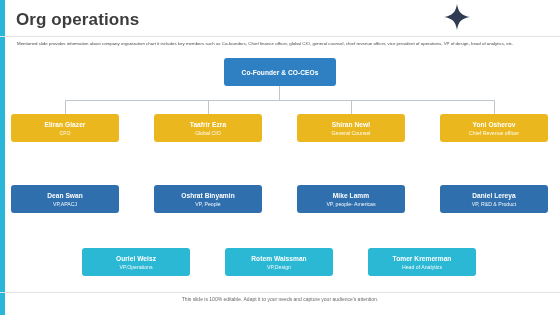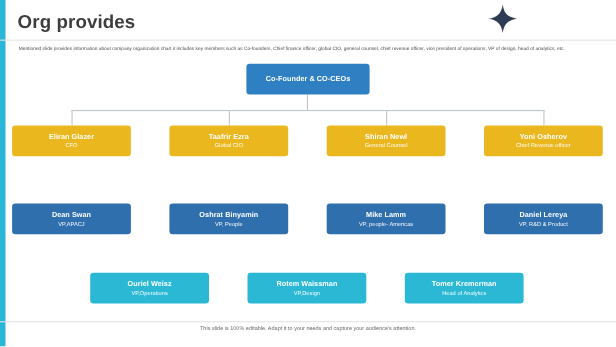--- a/index.html
+++ b/index.html
@@ -130,21 +130,21 @@
 <div class="slide">
 
   <div class="left-bar"></div>
 
   <div class="sparkle">
     <svg viewBox="0 0 30 30" width="30" height="30" aria-hidden="true">
       <path d="M15 2 C16.2 10.2 19.8 13.8 28 15 C19.8 16.2 16.2 19.8 15 28 C13.8 19.8 10.2 16.2 2 15 C10.2 13.8 13.8 10.2 15 2 Z" fill="#2f3b52"></path>
     </svg>
   </div>
 
-  <div class="title">Org provides</div>
+  <div class="title">Org operations</div>
   <div class="title-rule"></div>
   <div class="subtitle">Mentioned slide provides information about company organization chart it includes key members such as Co-founders, Chief finance officer, global CIO, general counsel, chief revenue officer, vice president of operations, VP of design, head of analytics, etc.</div>
 
   <div class="chart">
 
     <div class="conn" style="left:279px; top:28px; width:1px; height:14px;"></div>
     <div class="conn" style="left:65px; top:42px; width:430px; height:1px;"></div>
     <div class="conn" style="left:65px; top:42px; width:1px; height:14px;"></div>
     <div class="conn" style="left:208px; top:42px; width:1px; height:14px;"></div>
     <div class="conn" style="left:351px; top:42px; width:1px; height:14px;"></div>

